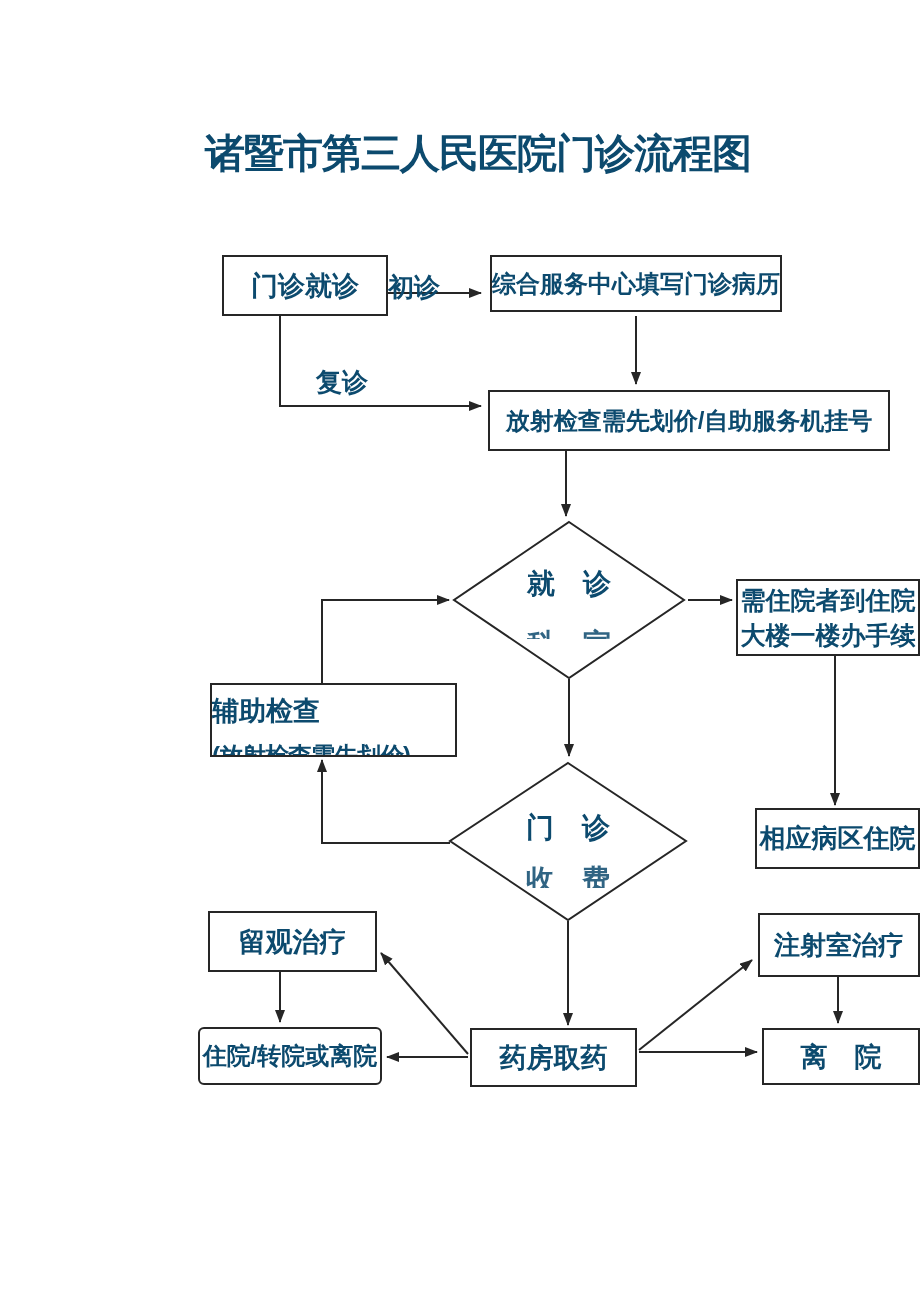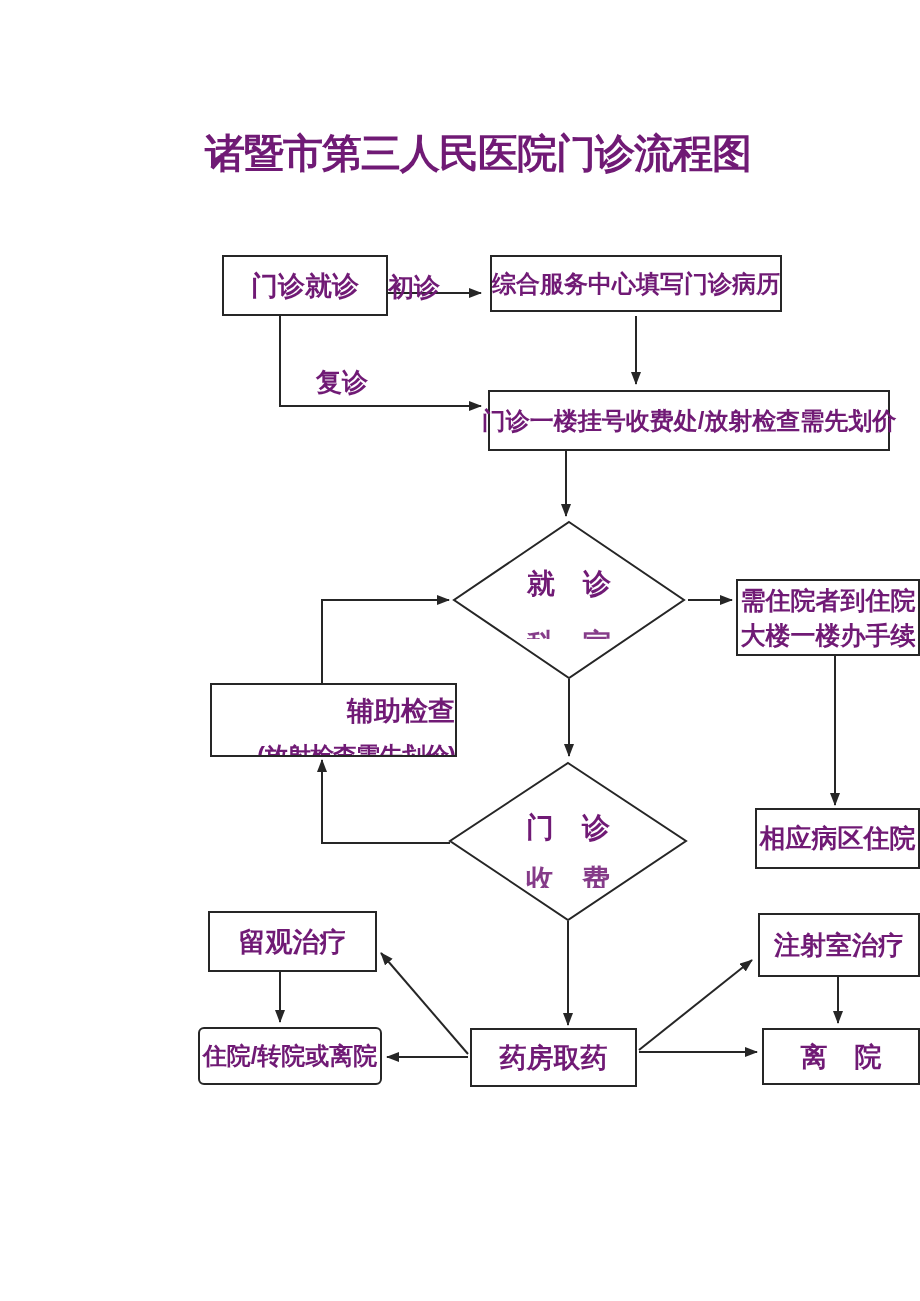--- a/index.html
+++ b/index.html
@@ -1,19 +1,19 @@
 <!DOCTYPE html>
 <html><head>
 <meta charset="utf-8">
 <style>
   html,body{margin:0;padding:0;background:#ffffff;}
   .page{
     position:relative;width:920px;height:1301px;background:#ffffff;
     font-family:"Liberation Sans","DejaVu Sans",sans-serif;
-    color:#701a75;overflow:hidden;
+    color:#0c4a6e;overflow:hidden;
   }
   .title{
     position:absolute;left:205px;top:126px;width:560px;
     font-size:40px;font-weight:bold;letter-spacing:-1px;white-space:nowrap;
   }
   svg.connectors{position:absolute;left:0;top:0;z-index:1;}
   .node{
     position:absolute;z-index:2;background:#ffffff;border:2px solid #262626;
     display:flex;align-items:center;justify-content:center;
     font-weight:bold;font-size:27px;text-align:center;box-sizing:border-box;
@@ -89,31 +89,31 @@
 
   <div class="node" style="left:222px;top:255px;width:166px;height:61px;">
     <span>门诊就诊</span>
   </div>
 
   <div class="node" style="left:490px;top:255px;width:292px;height:57px;font-size:24px;">
     <span>综合服务中心填写门诊病历</span>
   </div>
 
   <div class="node" style="left:488px;top:390px;width:402px;height:61px;font-size:24px;">
-    <span>门诊一楼挂号收费处/放射检查需先划价</span>
+    <span>放射检查需先划价/自助服务机挂号</span>
   </div>
 
   <div class="node" style="left:736px;top:579px;width:184px;height:77px;font-size:25px;line-height:35px;">
     <span>
         <span style="display:block;">需住院者到住院</span>
         <span style="display:block;">大楼一楼办手续</span>
       </span>
   </div>
 
-  <div class="node clip" style="left:210px;top:683px;width:247px;height:74px;text-align:right;">
+  <div class="node clip" style="left:210px;top:683px;width:247px;height:74px;text-align:left;">
     <div class="l1">辅助检查</div>
     <div class="l2">(放射检查需先划价)</div>
   </div>
 
   <div class="node" style="left:755px;top:808px;width:165px;height:61px;font-size:26px;">
     <span>相应病区住院</span>
   </div>
 
   <div class="node" style="left:208px;top:911px;width:169px;height:61px;">
     <span>留观治疗</span>

